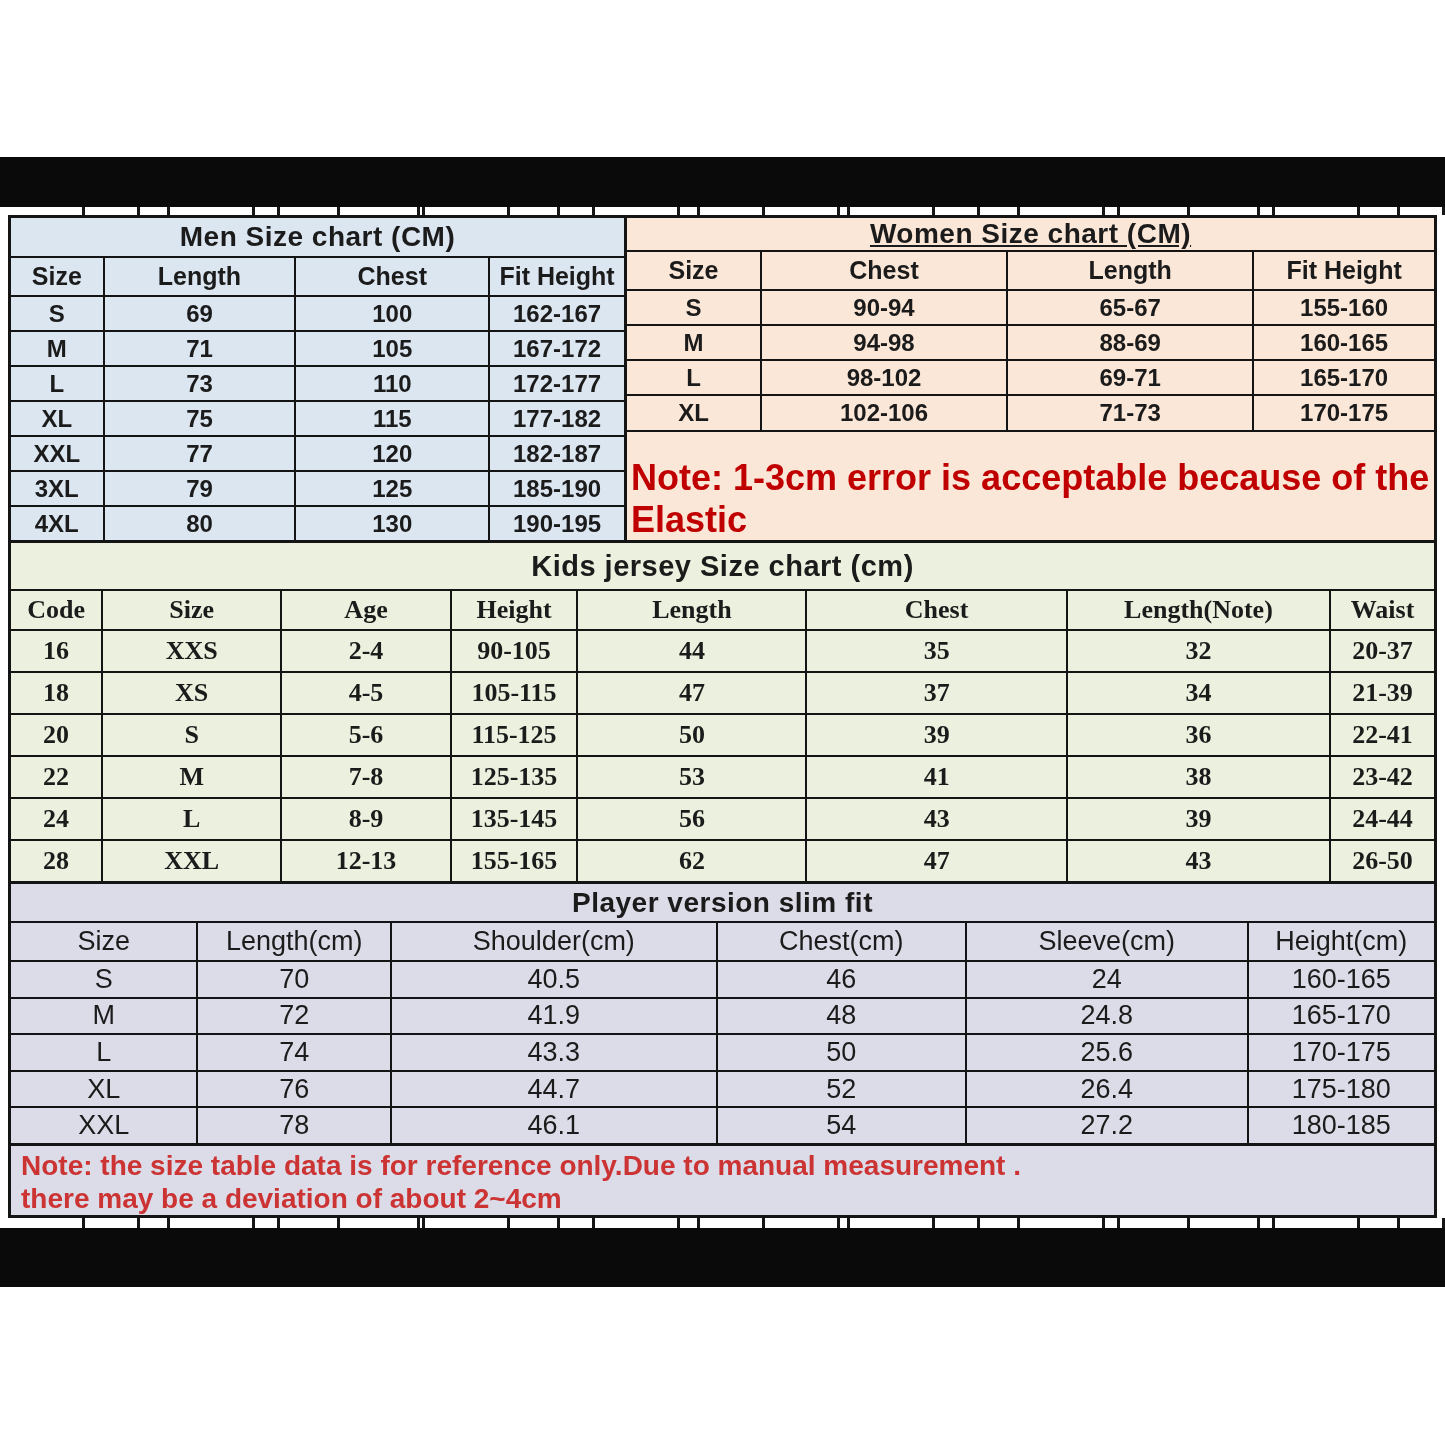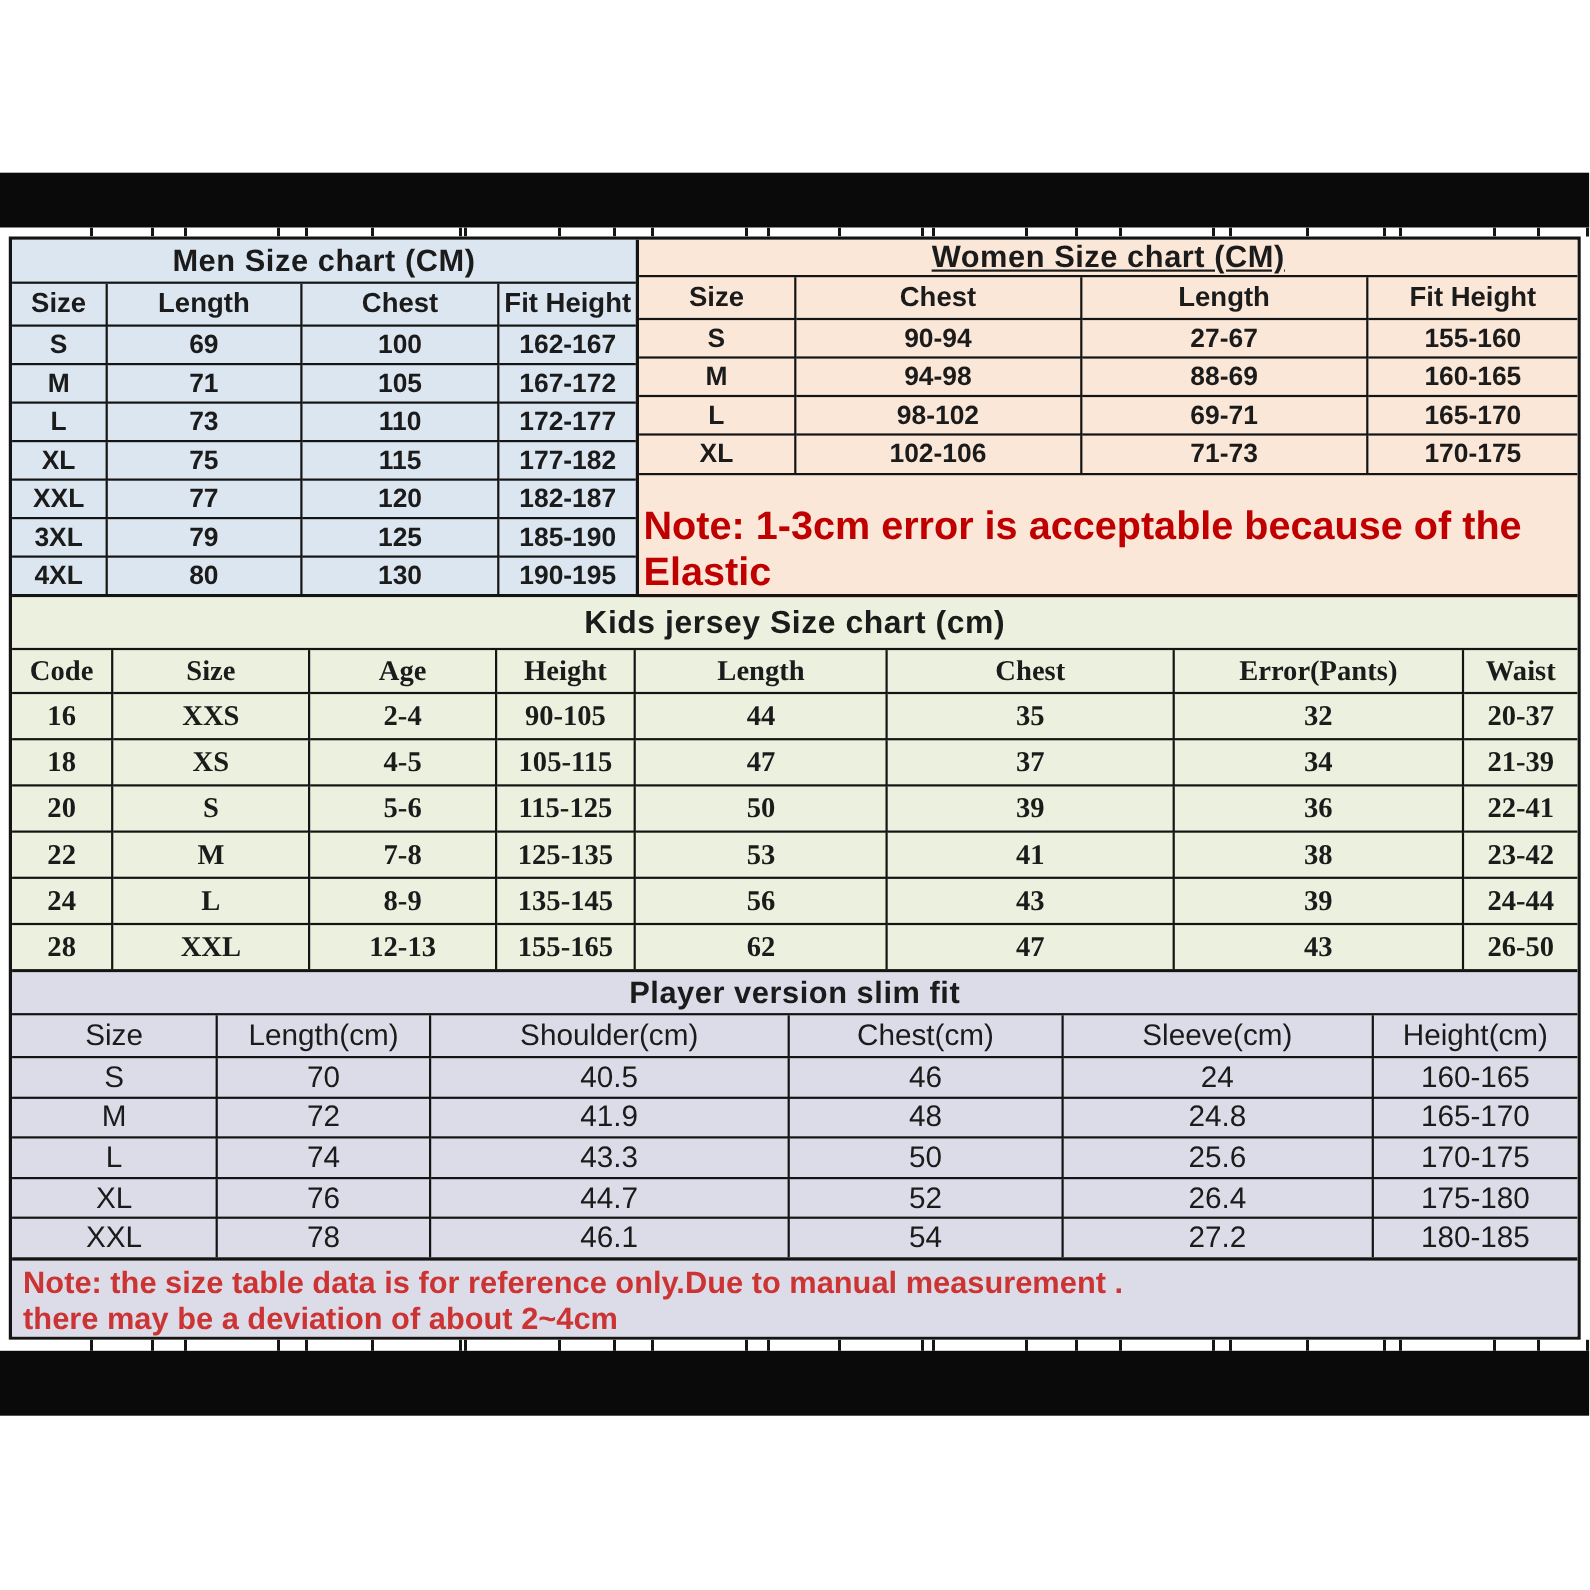--- a/index.html
+++ b/index.html
@@ -39,21 +39,21 @@
     font-weight:bold; font-size:28px; letter-spacing:0.5px;
     border-bottom:2px solid #141414;
   }
 
   table { width:100%; border-collapse:collapse; border-style:hidden; table-layout:fixed; }
   th, td { border:2px solid #141414; text-align:center; vertical-align:middle; overflow:hidden; white-space:nowrap; }
 
   
   .top-row { display:flex; height:325px; border-bottom:3px solid #141414; }
 
-  .men-section { width:570px; border-right:3px solid #141414; background:var(--men-bg,#dce6f1); display:flex; flex-direction:column; }
+  .men-section { width:616px; border-right:3px solid #141414; background:var(--men-bg,#dce6f1); display:flex; flex-direction:column; }
   .men-section .section-title { height:40px; }
   .men-table { flex:1; font-weight:bold; }
   .men-table th { height:38px; font-size:25px; }
   .men-table td { font-size:24px; }
 
   .women-section { flex:1; background:var(--women-bg,#fbe7d8); display:flex; flex-direction:column; }
   .women-section .section-title { height:40px;text-decoration:underline; }
   .women-table { height:181px; font-weight:bold; }
   .women-table th { height:38px; font-size:25px; }
   .women-table td { height:35px; font-size:24px; }
@@ -181,21 +181,21 @@
                 <th>Size</th>
                 <th>Chest</th>
                 <th>Length</th>
                 <th>Fit Height</th>
               </tr>
             </thead>
           <tbody>
               <tr>
                 <td>S</td>
                 <td>90-94</td>
-                <td>27-67</td>
+                <td>65-67</td>
                 <td>155-160</td>
               </tr>
               <tr>
                 <td>M</td>
                 <td>94-98</td>
                 <td>88-69</td>
                 <td>160-165</td>
               </tr>
               <tr>
                 <td>L</td>
@@ -232,21 +232,21 @@
             <col style="width:7.3%">
         </colgroup>
         <thead>
             <tr>
               <th>Code</th>
               <th>Size</th>
               <th>Age</th>
               <th>Height</th>
               <th>Length</th>
               <th>Chest</th>
-              <th>Error(Pants)</th>
+              <th>Length(Note)</th>
               <th>Waist</th>
             </tr>
           </thead>
         <tbody>
             <tr>
               <td>16</td>
               <td>XXS</td>
               <td>2-4</td>
               <td>90-105</td>
               <td>44</td>

